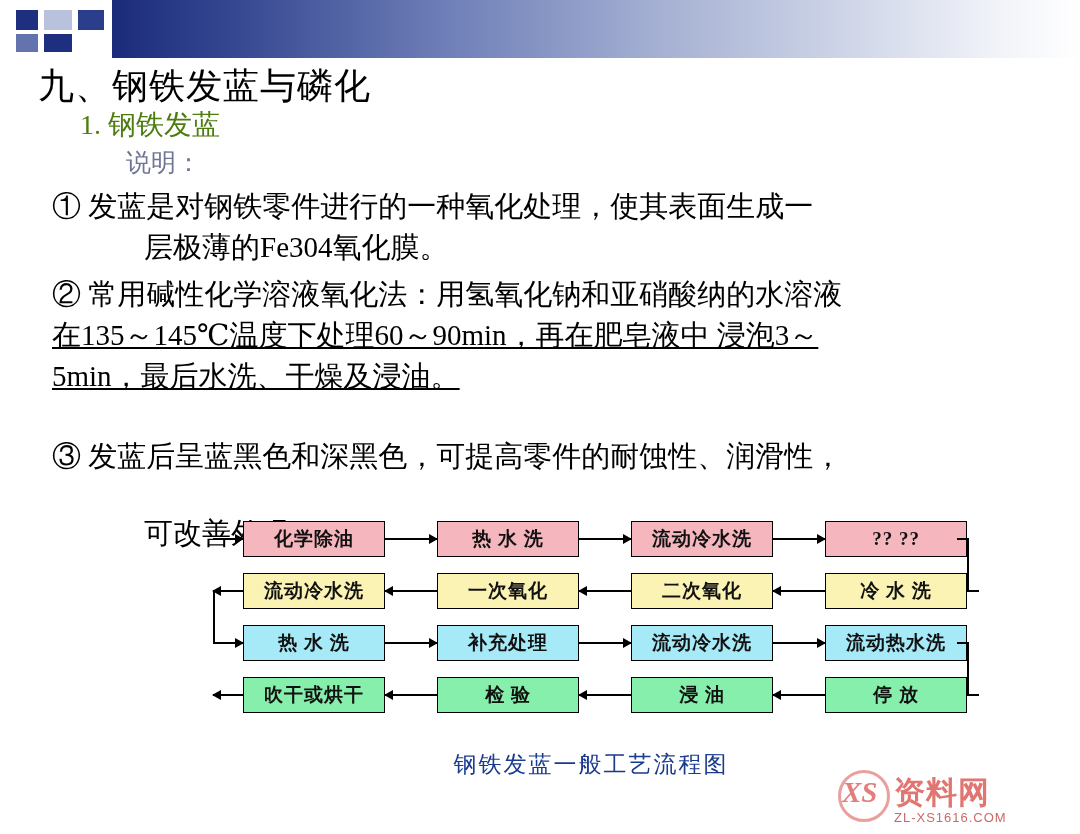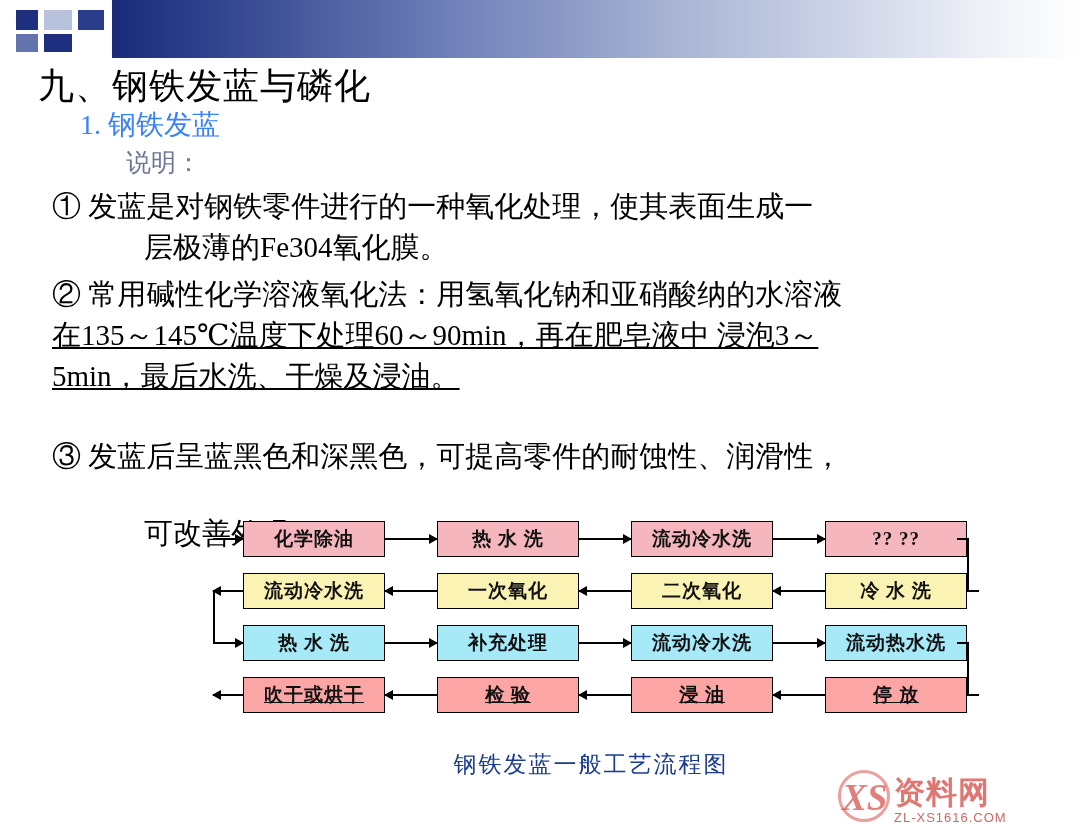--- a/index.html
+++ b/index.html
@@ -51,21 +51,21 @@
     left: 38px; top: 62px;
     font-size: 36px;
     color: #000000;
     letter-spacing: 1px;
     white-space: nowrap;
   }
   .title-sub {
     position: absolute;
     left: 80px; top: 106px;
     font-size: 28px;
-    color: #3b82f6;
+    color: #4d7c0f;
     white-space: nowrap;
   }
   .title-note {
     position: absolute;
     left: 126px; top: 146px;
     font-size: 25px;
     color: #6f7694;
     white-space: nowrap;
   }
 
@@ -119,21 +119,21 @@
     font-family: "Liberation Serif", "DejaVu Serif", serif;
   }
   .c1 { left: 30px;   width: 142px; }
   .c2 { left: 224px;  width: 142px; }
   .c3 { left: 418px;  width: 142px; }
   .c4 { left: 612px;  width: 142px; }
 
   .bg-pink  { background: #f5b7bd; }
   .bg-yellow{ background: #fbf3b4; }
   .bg-cyan  { background: #a6e9f7; }
-  .bg-green { background: #fca5a5; text-decoration: underline; }
+  .bg-green { background: #86efac; }
 
   
   .arrow {
     position: absolute;
     top: 17px;
     height: 2px;
     background: #000000;
   }
   .arrow::after {
     content: "";
@@ -184,21 +184,21 @@
     position: absolute;
     left: 6px; top: 4px;
     width: 46px; height: 46px;
     border-radius: 50%;
     border: 3px solid #d9534f;
     opacity: .55;
   }
   .wm-xs {
     position: absolute;
     left: 10px; top: 10px;
-    font-size: 37px;
+    font-size: 29px;
     font-style: italic;
     font-weight: bold;
     color: #d9534f;
     opacity: .75;
     font-family: "Liberation Serif", serif;
   }
   .wm-text {
     position: absolute;
     left: 62px; top: 6px;
     font-size: 31px;

